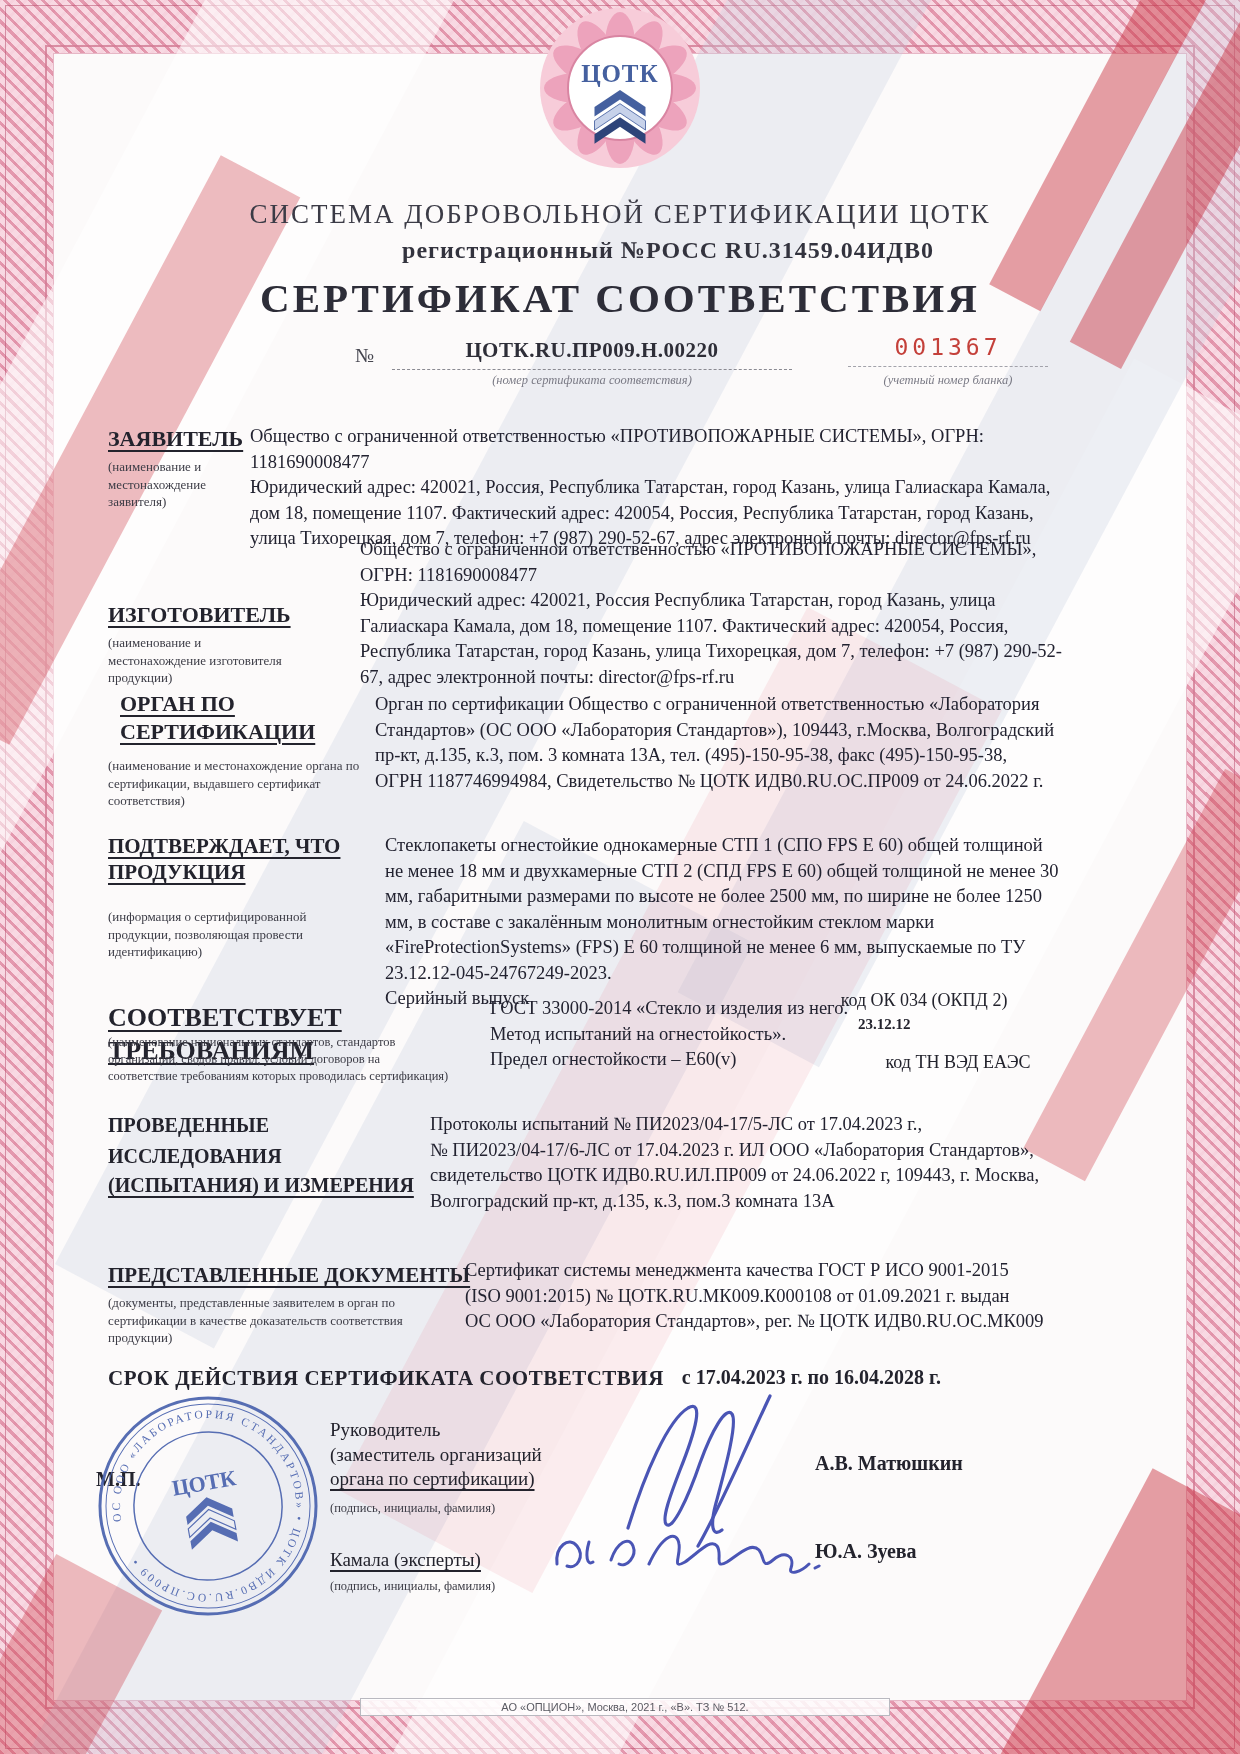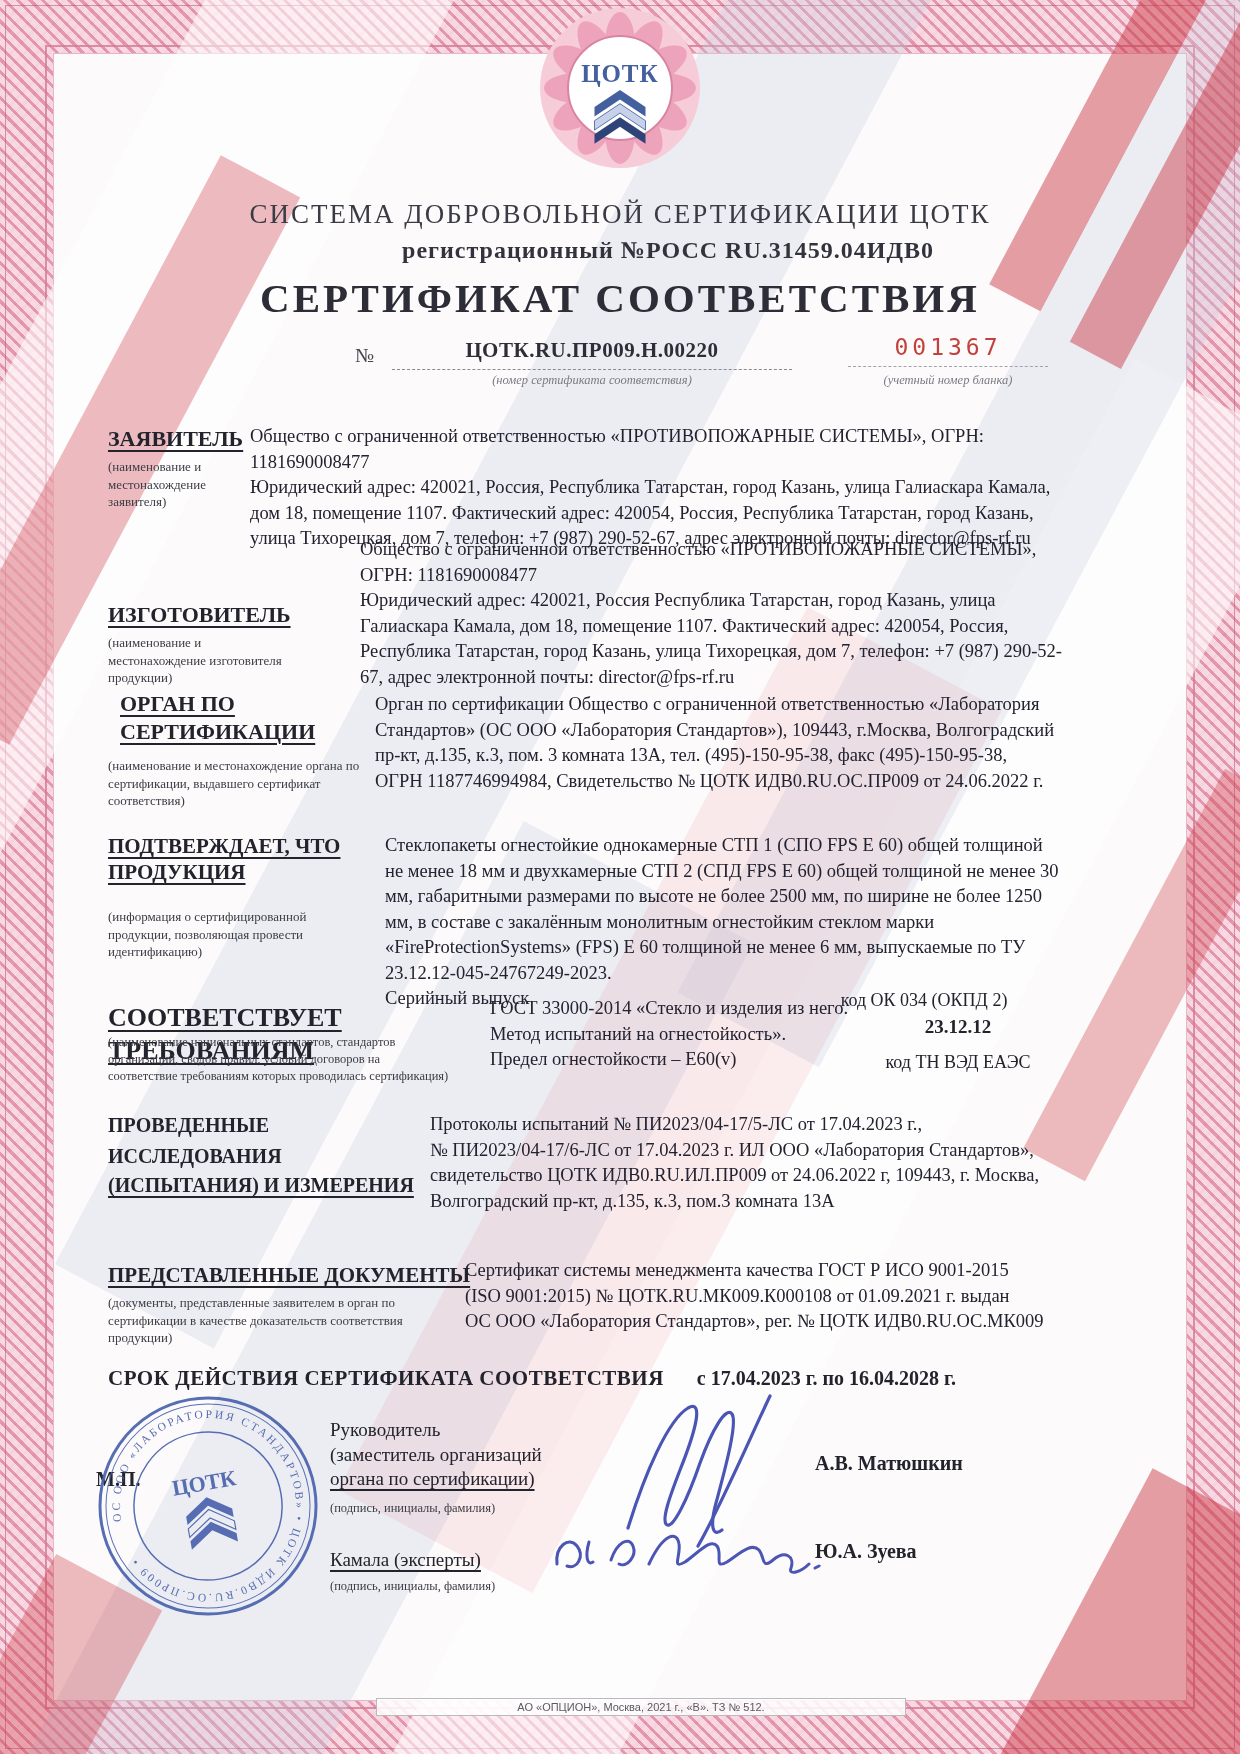--- a/index.html
+++ b/index.html
@@ -44,21 +44,21 @@
   .body{font-size:18.5px; line-height:1.38; color:#222230;}
   .codes{font-size:18px; color:#23232d;}
   .validity-label{font-size:21px; font-weight:bold; letter-spacing:.5px;}
   .validity-value{font-size:20px; font-weight:600;}
   .mp{font-size:20px; font-weight:bold;}
   .role{font-size:19px; line-height:1.3;}
   .sig-name{font-size:20px; font-weight:bold;}
   .footer-strip{
     left:360px; top:1698px; width:520px; z-index:6; text-align:center;
     font-family:"Liberation Sans", sans-serif; font-size:11px; color:#5a5a62;
-    background:rgba(255,255,255,.85); border:1px solid #b9b9c0; padding:2px 4px;margin-left:16px;
+    background:rgba(255,255,255,.85); border:1px solid #b9b9c0; padding:2px 4px;
   }
   svg text{font-family:"Liberation Serif", serif;}
 </style>
 </head>
 <body>
 
 <div class="page">
 
   <div class="lattice"></div>
   <div class="paper"></div>
@@ -169,40 +169,40 @@
 Серийный выпуск</div>
 
   <div class="abs sec-label ul" style="left:108px; top:1002px; width:380px; font-size:26px;text-decoration:underline;">СООТВЕТСТВУЕТ ТРЕБОВАНИЯМ</div>
   <div class="abs sub pre" style="left:108px; top:1034px; width:390px; font-size:12.5px;">(наименование национальных стандартов, стандартов
 организаций,  сводов правил, условий договоров на
 соответствие требованиям которых проводилась сертификация)</div>
   <div class="abs body pre" style="left:490px; top:996px; width:370px;">ГОСТ 33000-2014 «Стекло и изделия из него.
 Метод испытаний на огнестойкость».
 Предел огнестойкости – Е60(v)</div>
   <div class="abs codes" style="left:824px; top:990px; width:200px; text-align:center;">код ОК 034 (ОКПД 2)</div>
-  <div class="abs codes" style="left:858px; top:1016px; width:200px; text-align:center; font-weight:bold; font-size:19px;">23.12.12</div>
+  <div class="abs codes" style="left:858px; top:1016px; width:200px; font-weight:bold; font-size:15px;">23.12.12</div>
   <div class="abs codes" style="left:858px; top:1052px; width:200px; text-align:center;">код ТН ВЭД ЕАЭС</div>
 
   <div class="abs sec-label pre" style="left:108px; top:1110px; width:340px; font-size:20px; line-height:1.55;">ПРОВЕДЕННЫЕ
 ИССЛЕДОВАНИЯ</div>
   <div class="abs sec-label ul" style="left:108px; top:1173px; width:340px; font-size:20px;">(ИСПЫТАНИЯ) И ИЗМЕРЕНИЯ</div>
   <div class="abs body pre" style="left:430px; top:1112px; width:640px;">Протоколы испытаний № ПИ2023/04-17/5-ЛС от 17.04.2023 г.,
 № ПИ2023/04-17/6-ЛС от 17.04.2023 г. ИЛ ООО «Лаборатория Стандартов»,
 свидетельство ЦОТК ИДВ0.RU.ИЛ.ПР009 от 24.06.2022 г, 109443, г. Москва,
 Волгоградский пр-кт, д.135, к.3, пом.3 комната 13А</div>
 
   <div class="abs sec-label ul" style="left:108px; top:1262px; width:380px; font-size:21px;">ПРЕДСТАВЛЕННЫЕ ДОКУМЕНТЫ</div>
   <div class="abs sub pre" style="left:108px; top:1294px; width:340px;">(документы, представленные заявителем в орган по
 сертификации в качестве доказательств соответствия
 продукции)</div>
   <div class="abs body pre" style="left:465px; top:1258px; width:600px;">Сертификат системы менеджмента качества ГОСТ Р ИСО 9001-2015
 (ISO 9001:2015) № ЦОТК.RU.МК009.К000108 от 01.09.2021 г. выдан
 ОС ООО «Лаборатория Стандартов», рег. № ЦОТК ИДВ0.RU.ОС.МК009</div>
 
-  <div class="abs" style="left:108px; top:1366px; width:960px; display:flex; gap:33px; align-items:center;">
+  <div class="abs" style="left:108px; top:1366px; width:960px; display:flex; gap:18px; align-items:flex-start;">
     <span class="validity-label">СРОК ДЕЙСТВИЯ СЕРТИФИКАТА СООТВЕТСТВИЯ</span>
     <span class="validity-value">с 17.04.2023 г. по 16.04.2028 г.</span>
   </div>
 
   <svg class="abs" style="left:92px; top:1390px; z-index:6; opacity:.92; transform:rotate(-10deg);" width="232" height="232" viewBox="0 0 232 232">
     <circle cx="116" cy="116" r="108" fill="none" stroke="#4a63ae" stroke-width="3"></circle>
     <circle cx="116" cy="116" r="102" fill="none" stroke="#4a63ae" stroke-width="1"></circle>
     <circle cx="116" cy="116" r="74" fill="none" stroke="#4a63ae" stroke-width="1.5"></circle>
     <defs>
         <path id="rim" d="M 28,116 a 88,88 0 1,1 176,0 a 88,88 0 1,1 -176,0"></path>

